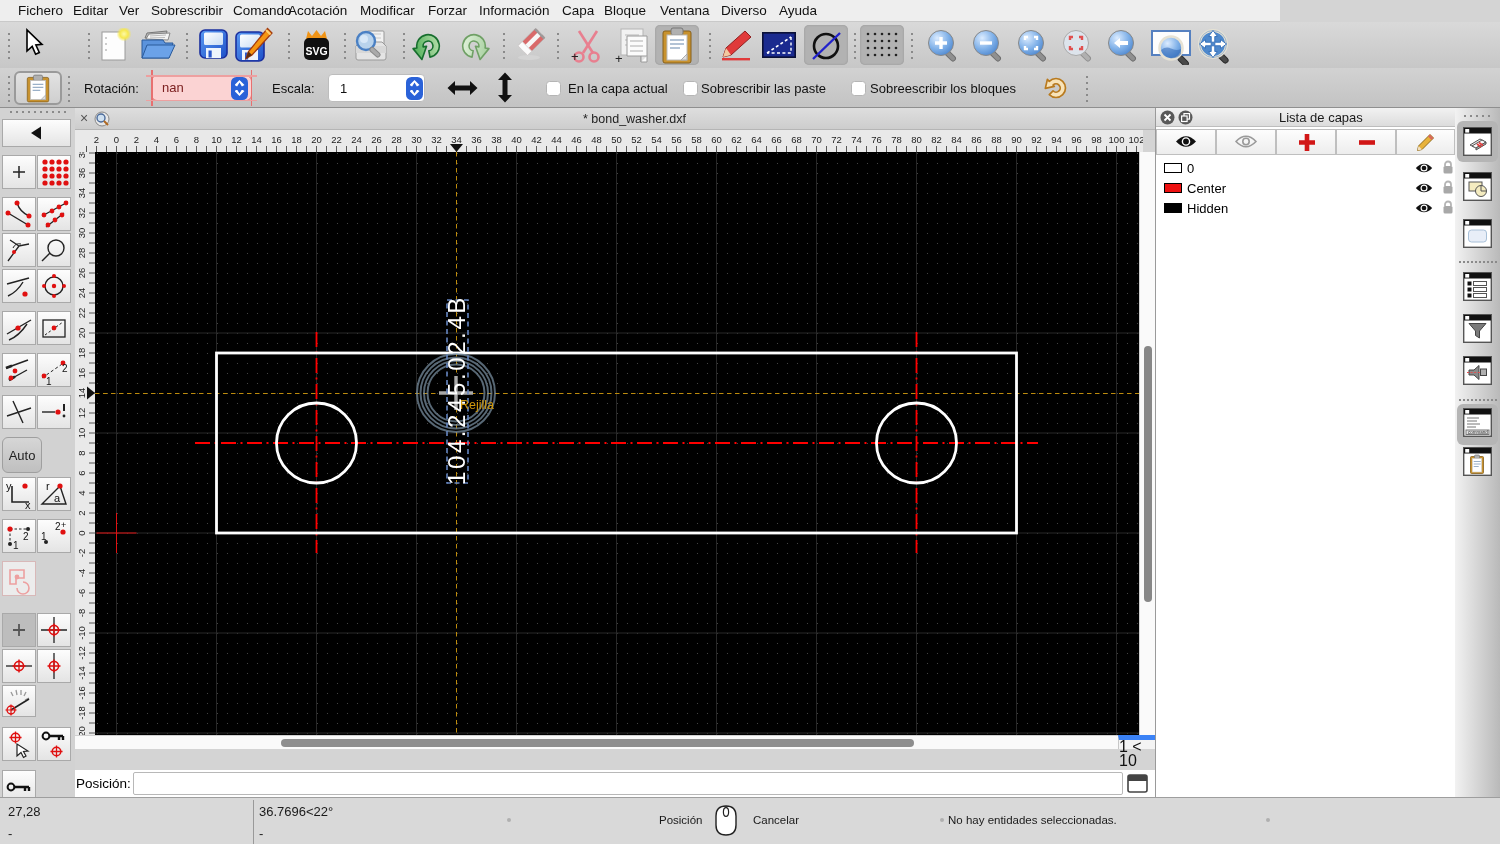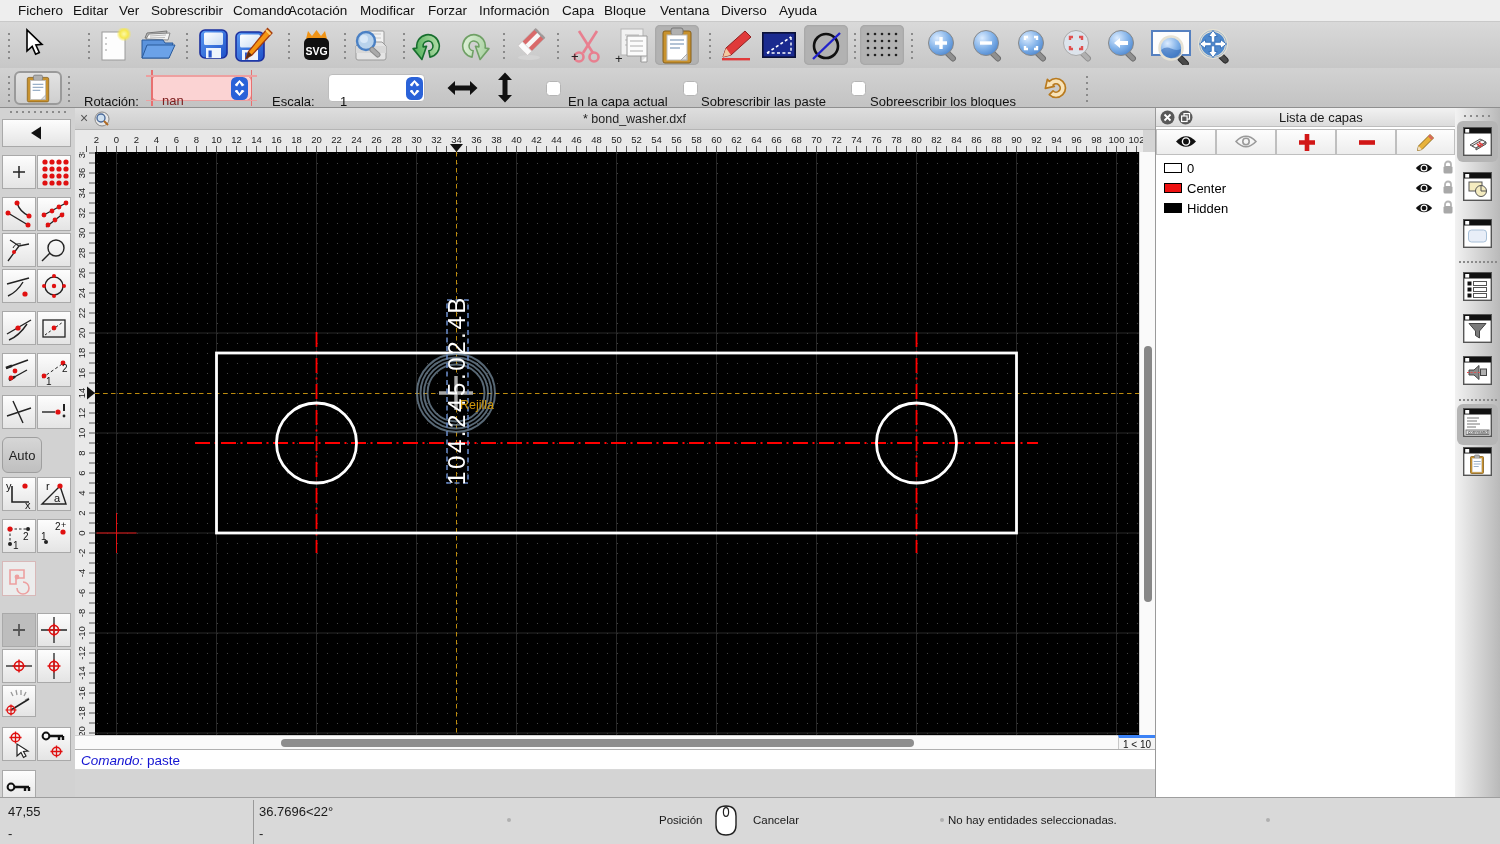--- a/index.html
+++ b/index.html
@@ -1,49 +1,49 @@
 <!DOCTYPE html>
 <html><head>
 <meta charset="utf-8">
 <style>
 html,body{margin:0;padding:0;width:1500px;height:844px;overflow:hidden;
 font-family:"Liberation Sans",sans-serif;-webkit-font-smoothing:antialiased;}
 *{box-sizing:border-box;}
 .abs{position:absolute;}
 #app{position:relative;width:1500px;height:844px;background:#d4d4d4;}
 
-#menubar{left:0;top:0;width:1500px;height:22px;background:#eeeeee;
+#menubar{left:0;top:0;width:1280px;height:22px;background:#eeeeee;
 font-size:13.5px;color:#111;border-bottom:1px solid #c9c9c9;}
 #menubar span{position:absolute;top:3px;white-space:nowrap;}
 
 #tb1{left:0;top:22px;width:1500px;height:46px;background:linear-gradient(#d9d9d9,#c7c7c7);}
 #tb2{left:0;top:68px;width:1500px;height:40px;background:linear-gradient(#d2d2d2,#c3c3c3);border-bottom:1px solid #8f8f8f;}
 .vsep{position:absolute;width:2px;background-image:radial-gradient(circle,#8a8a8a 35%,transparent 40%);background-size:2px 6px;}
 .selbg{position:absolute;background:#b2b2b2;border-radius:5px;box-shadow:inset 0 0 2px #909090;}
 .icon{position:absolute;}
 
-.lbl{position:absolute;font-size:13px;color:#111;white-space:nowrap;margin-top:13px;}
+.lbl{position:absolute;font-size:13px;color:#111;white-space:nowrap;}
 .stepper{position:absolute;width:17px;height:23px;background:#2a62d8;border-radius:5.5px;}
 .stepper:before{content:"";position:absolute;left:3.5px;top:3.5px;width:10px;height:6.5px;
 background:#fff;clip-path:polygon(50% 0,100% 78%,74% 100%,50% 40%,26% 100%,0 78%);}
 .stepper:after{content:"";position:absolute;left:3.5px;bottom:3.5px;width:10px;height:6.5px;
 background:#fff;clip-path:polygon(50% 100%,100% 22%,74% 0,50% 60%,26% 0,0 22%);}
 .cbox{position:absolute;width:15px;height:15px;background:#fff;border:1px solid #b5b5b5;border-radius:3.5px;}
 
 #ltools{left:0;top:108px;width:75px;height:692px;background:#d2d2d2;}
 .tbtn{position:absolute;width:34px;height:34px;background:linear-gradient(#fdfdfd,#e4e4e4);border:1px solid #a9a9a9;}
 .wide{width:69px;}
 
 #tabbar{left:75px;top:108px;width:1080px;height:22px;background:linear-gradient(#dedede,#cdcdcd);border-bottom:1px solid #b5b5b5;}
 #hruler{left:75px;top:130px;width:1068px;height:22px;background:#e9e9e9;}
 #vruler{left:75px;top:152px;width:20px;height:583px;background:#e9e9e9;}
 #canvas{left:95px;top:152px;width:1044px;height:583px;background:#000;}
 #vscroll{left:1139px;top:152px;width:16px;height:583px;background:#fafafa;border-left:1px solid #d0d0d0;}
 #hscroll{left:75px;top:735px;width:1043px;height:14px;background:#fafafa;border-top:1px solid #d0d0d0;}
-#zoomlbl{left:1118px;top:735px;width:37px;height:14px;background:#f4f4f4;border-top:3px solid #3b82f6;border-left:1px solid #c8c8c8;font-size:10px;text-align:center;line-height:14px;color:#111;}
+#zoomlbl{left:1118px;top:735px;width:37px;height:14px;background:#f4f4f4;border-top:5px solid #3b82f6;border-left:1px solid #c8c8c8;font-size:16px;line-height:14px;color:#111;}
 #cmdrow{left:75px;top:749px;width:1080px;height:21px;background:#fff;border-top:1px solid #b0b0b0;border-bottom:1px solid #d8d8d8;font-size:13.5px;color:#1414d2;}
 #posrow{left:75px;top:770px;width:1080px;height:27px;background:#fff;font-size:13.5px;color:#000;}
 
 #lpanel{left:1155px;top:108px;width:300px;height:689px;background:#fff;border-left:1px solid #9a9a9a;}
 #lptitle{left:0;top:0;width:300px;height:19px;background:linear-gradient(#f2f2f2,#dcdcdc);border-bottom:1px solid #bdbdbd;font-size:13px;color:#1a1a1a;}
 .lpcell{position:absolute;top:21px;width:60px;height:26px;background:linear-gradient(#fdfdfd,#ededed);border:1px solid #bfbfbf;}
 .lrow{position:absolute;left:0;width:300px;height:20px;font-size:13px;color:#000;}
 .swatch{position:absolute;left:8px;top:5px;width:18px;height:10px;border:1.5px solid #000;}
 
 #dock{left:1455px;top:108px;width:45px;height:689px;background:linear-gradient(90deg,#f2f2f2,#b9b9b9);}
@@ -846,23 +846,28 @@
       <text x="365" y="257" font-size="12.5" fill="#d0980c" font-family="Liberation Sans">Rejilla</text>
     </svg>
   </div>
   <div id="vscroll" class="abs">
       <div style="position:absolute;left:4px;top:194px;width:8px;height:256px;background:#878787;border-radius:4px"></div>
     </div>
   <div id="hscroll" class="abs">
       <div style="position:absolute;left:206px;top:3px;width:633px;height:8px;background:#8e8e8e;border-radius:4px"></div>
     </div>
   <div id="zoomlbl" class="abs">1 &lt; 10</div>
-  <div id="cmdrow" class="abs">
-      <span style="position:absolute;left:6px;top:3px"><i>Comando:</i> paste</span>
-    </div>
+  <div id="posrow" class="abs">
+    <span style="position:absolute;left:1px;top:6px">Posición:</span>
+    <div style="position:absolute;left:58px;top:2px;width:990px;height:23px;background:#fff;border:1px solid #b8b8b8;border-radius:2px"></div>
+    <svg style="position:absolute;left:1052px;top:4px" width="21" height="19" viewBox="0 0 21 19">
+      <rect x="1" y="1" width="19" height="17" rx="2" fill="#fff" stroke="#444" stroke-width="1.6"></rect>
+      <rect x="1" y="1" width="19" height="6" fill="#444"></rect>
+    </svg>
+  </div>
   <div id="lpanel" class="abs">
     <div id="lptitle" class="abs">
       <svg style="position:absolute;left:4px;top:2px" width="15" height="15">
           <circle cx="7.5" cy="7.5" r="7" fill="#595959"></circle>
           <path d="M4.5,4.5 L10.5,10.5 M10.5,4.5 L4.5,10.5" stroke="#fff" stroke-width="1.8"></path>
         </svg>
       <svg style="position:absolute;left:22px;top:2px" width="15" height="15">
           <circle cx="7.5" cy="7.5" r="7" fill="#595959"></circle>
           <rect x="6" y="3.6" width="5.5" height="5.5" fill="none" stroke="#fff" stroke-width="1.2"></rect>
           <rect x="3.6" y="6" width="5.5" height="5.5" fill="#595959" stroke="#fff" stroke-width="1.2"></rect>
@@ -1014,21 +1019,21 @@
         <rect x="0" y="1.5" width="13" height="17" rx="1" fill="#c8922e" stroke="#86601c" stroke-width="0.8"></rect>
         <rect x="4" y="0" width="5" height="3.5" rx="1" fill="#b0b0b0" stroke="#777" stroke-width="0.7"></rect>
         <rect x="1.8" y="3.5" width="9.4" height="13.5" fill="#fff" stroke="#ccc" stroke-width="0.6"></rect>
         <g stroke="#9ab0c8" stroke-width="1">
             <path d="M3.2,6.5 h7 M3.2,9 h7 M3.2,11.5 h5"></path>
           </g>
       </g>
     </svg>
   </div>
   <div id="statusbar" class="abs">
-    <span style="position:absolute;left:8px;top:6px">47,55</span>
+    <span style="position:absolute;left:8px;top:6px">27,28</span>
     <span style="position:absolute;left:8px;top:28px">-</span>
     <div style="position:absolute;left:253px;top:2px;width:1px;height:45px;background:#999"></div>
     <span style="position:absolute;left:259px;top:6px">36.7696&lt;22°</span>
     <span style="position:absolute;left:259px;top:28px">-</span>
     <div class="sdot" style="left:507px;top:20px"></div>
     <span style="position:absolute;left:659px;top:16px;font-size:11.5px">Posición</span>
     <svg style="position:absolute;left:714px;top:6px" width="24" height="33" viewBox="0 0 24 33">
       <path d="M2,12 Q2,2 12,2 Q22,2 22,12 L22,21 Q22,31 12,31 Q2,31 2,21 Z" fill="#fff" stroke="#222" stroke-width="1.4"></path>
       <path d="M12,2 L12,12" stroke="#222" stroke-width="1.2"></path>
       <ellipse cx="12" cy="8" rx="2.6" ry="4.4" fill="#fff" stroke="#222" stroke-width="1.2"></ellipse>

